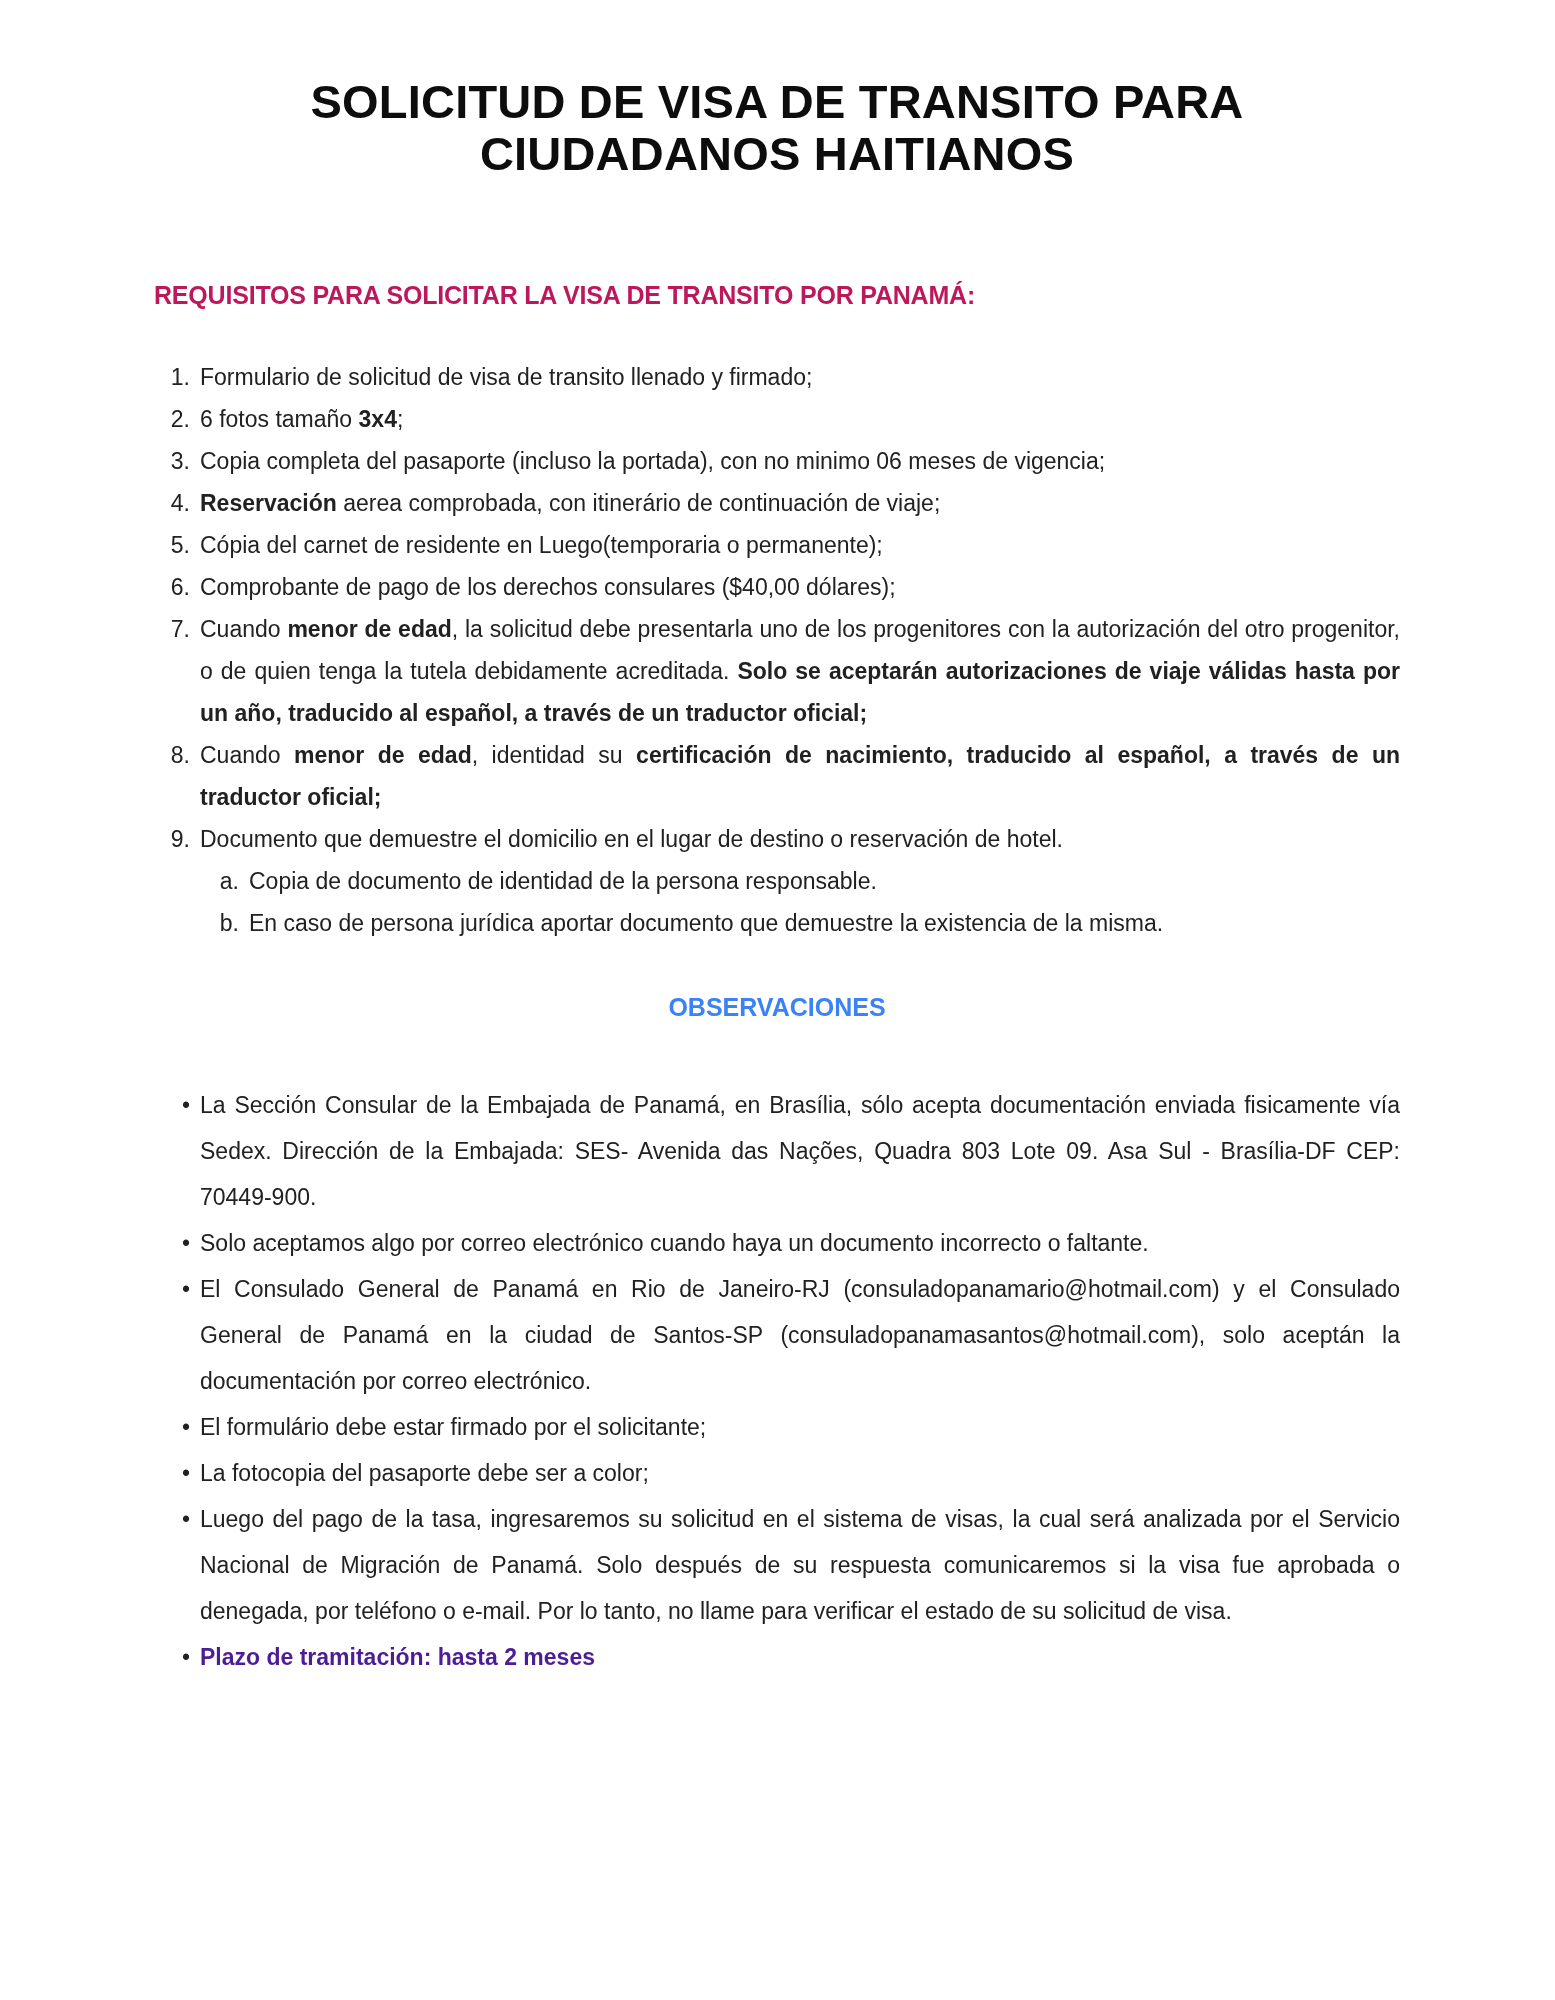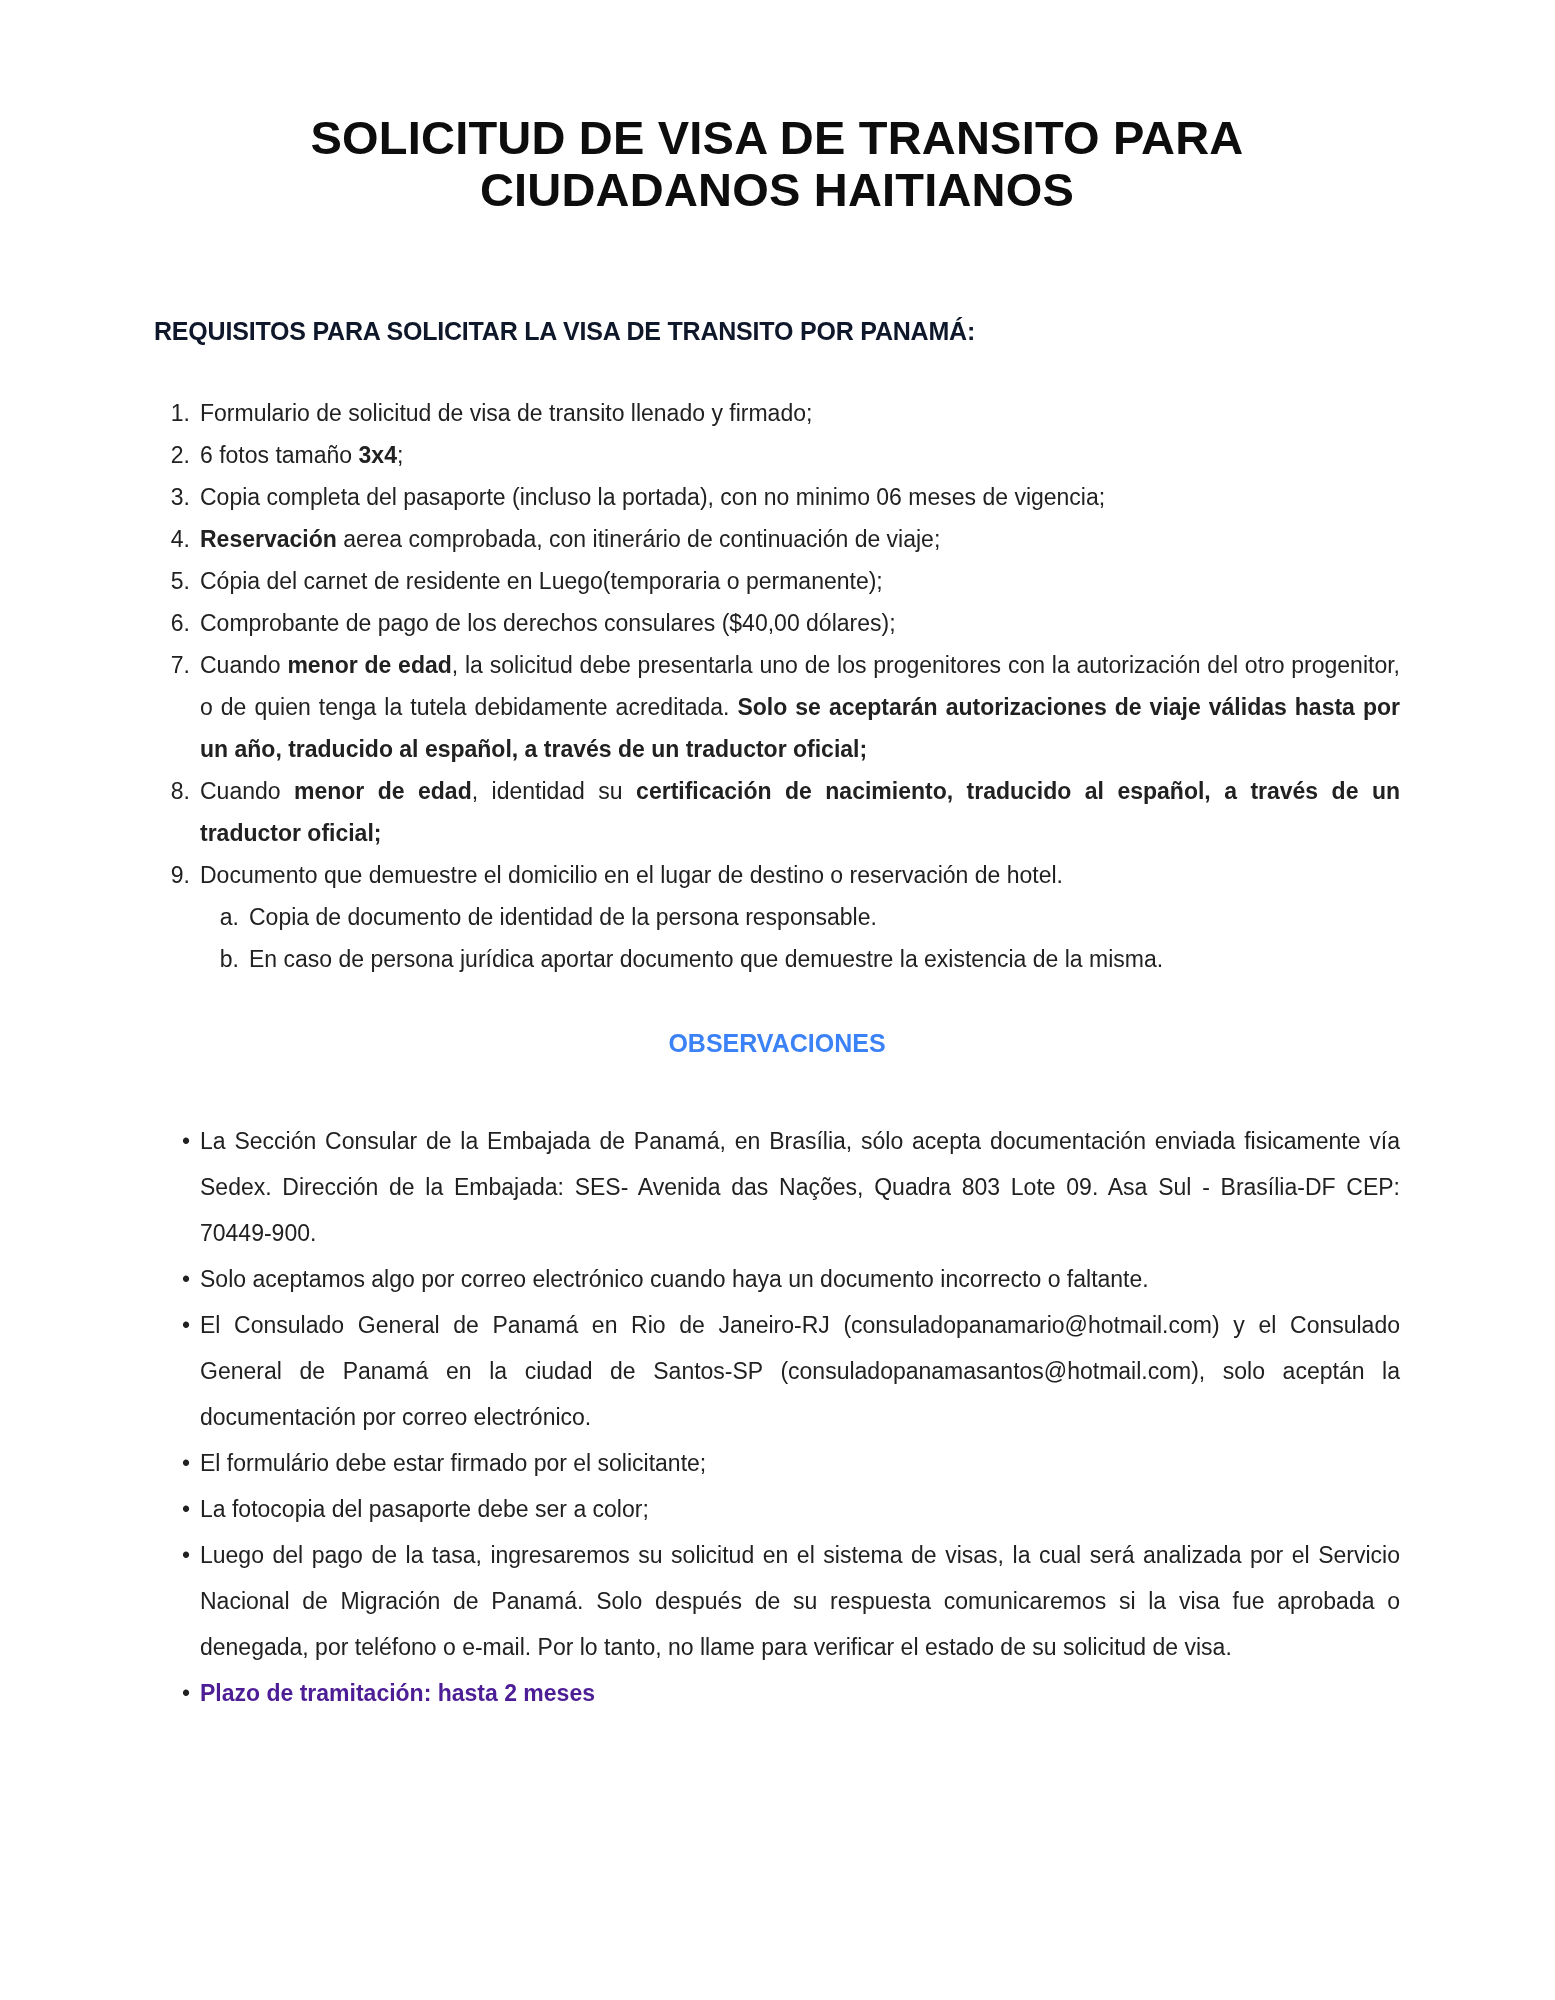--- a/index.html
+++ b/index.html
@@ -11,39 +11,39 @@
     width: 1555px;
     height: 2000px;
     overflow: hidden;
     font-family: "Liberation Sans", sans-serif;
     color: #212121;
   }
   .page {
     box-sizing: border-box;
     width: 1555px;
     height: 2000px;
-    padding: 112px 155px 40px 154px;
+    padding: 76px 155px 40px 154px;
     background: #ffffff;
   }
   .title {
     margin: 0;
     text-align: center;
     font-size: 47px;
     line-height: 52px;
     font-weight: 800;
     color: #0d0d0d;
     letter-spacing: 0.2px;
   }
   .title-line { display: block; }
   .section-heading {
     margin: 100px 0 0 0;
     font-size: 25px;
     line-height: 30px;
     font-weight: 700;
-    color: #0f172a;
+    color: #be185d;
     letter-spacing: -0.2px;
   }
   .req-list { margin-top: 46px; }
   .obs-list { margin-top: 0; }
   .row {
     display: flex;
     align-items: flex-start;
     font-size: 23px;
   }
   .req-row { line-height: 42px; }

